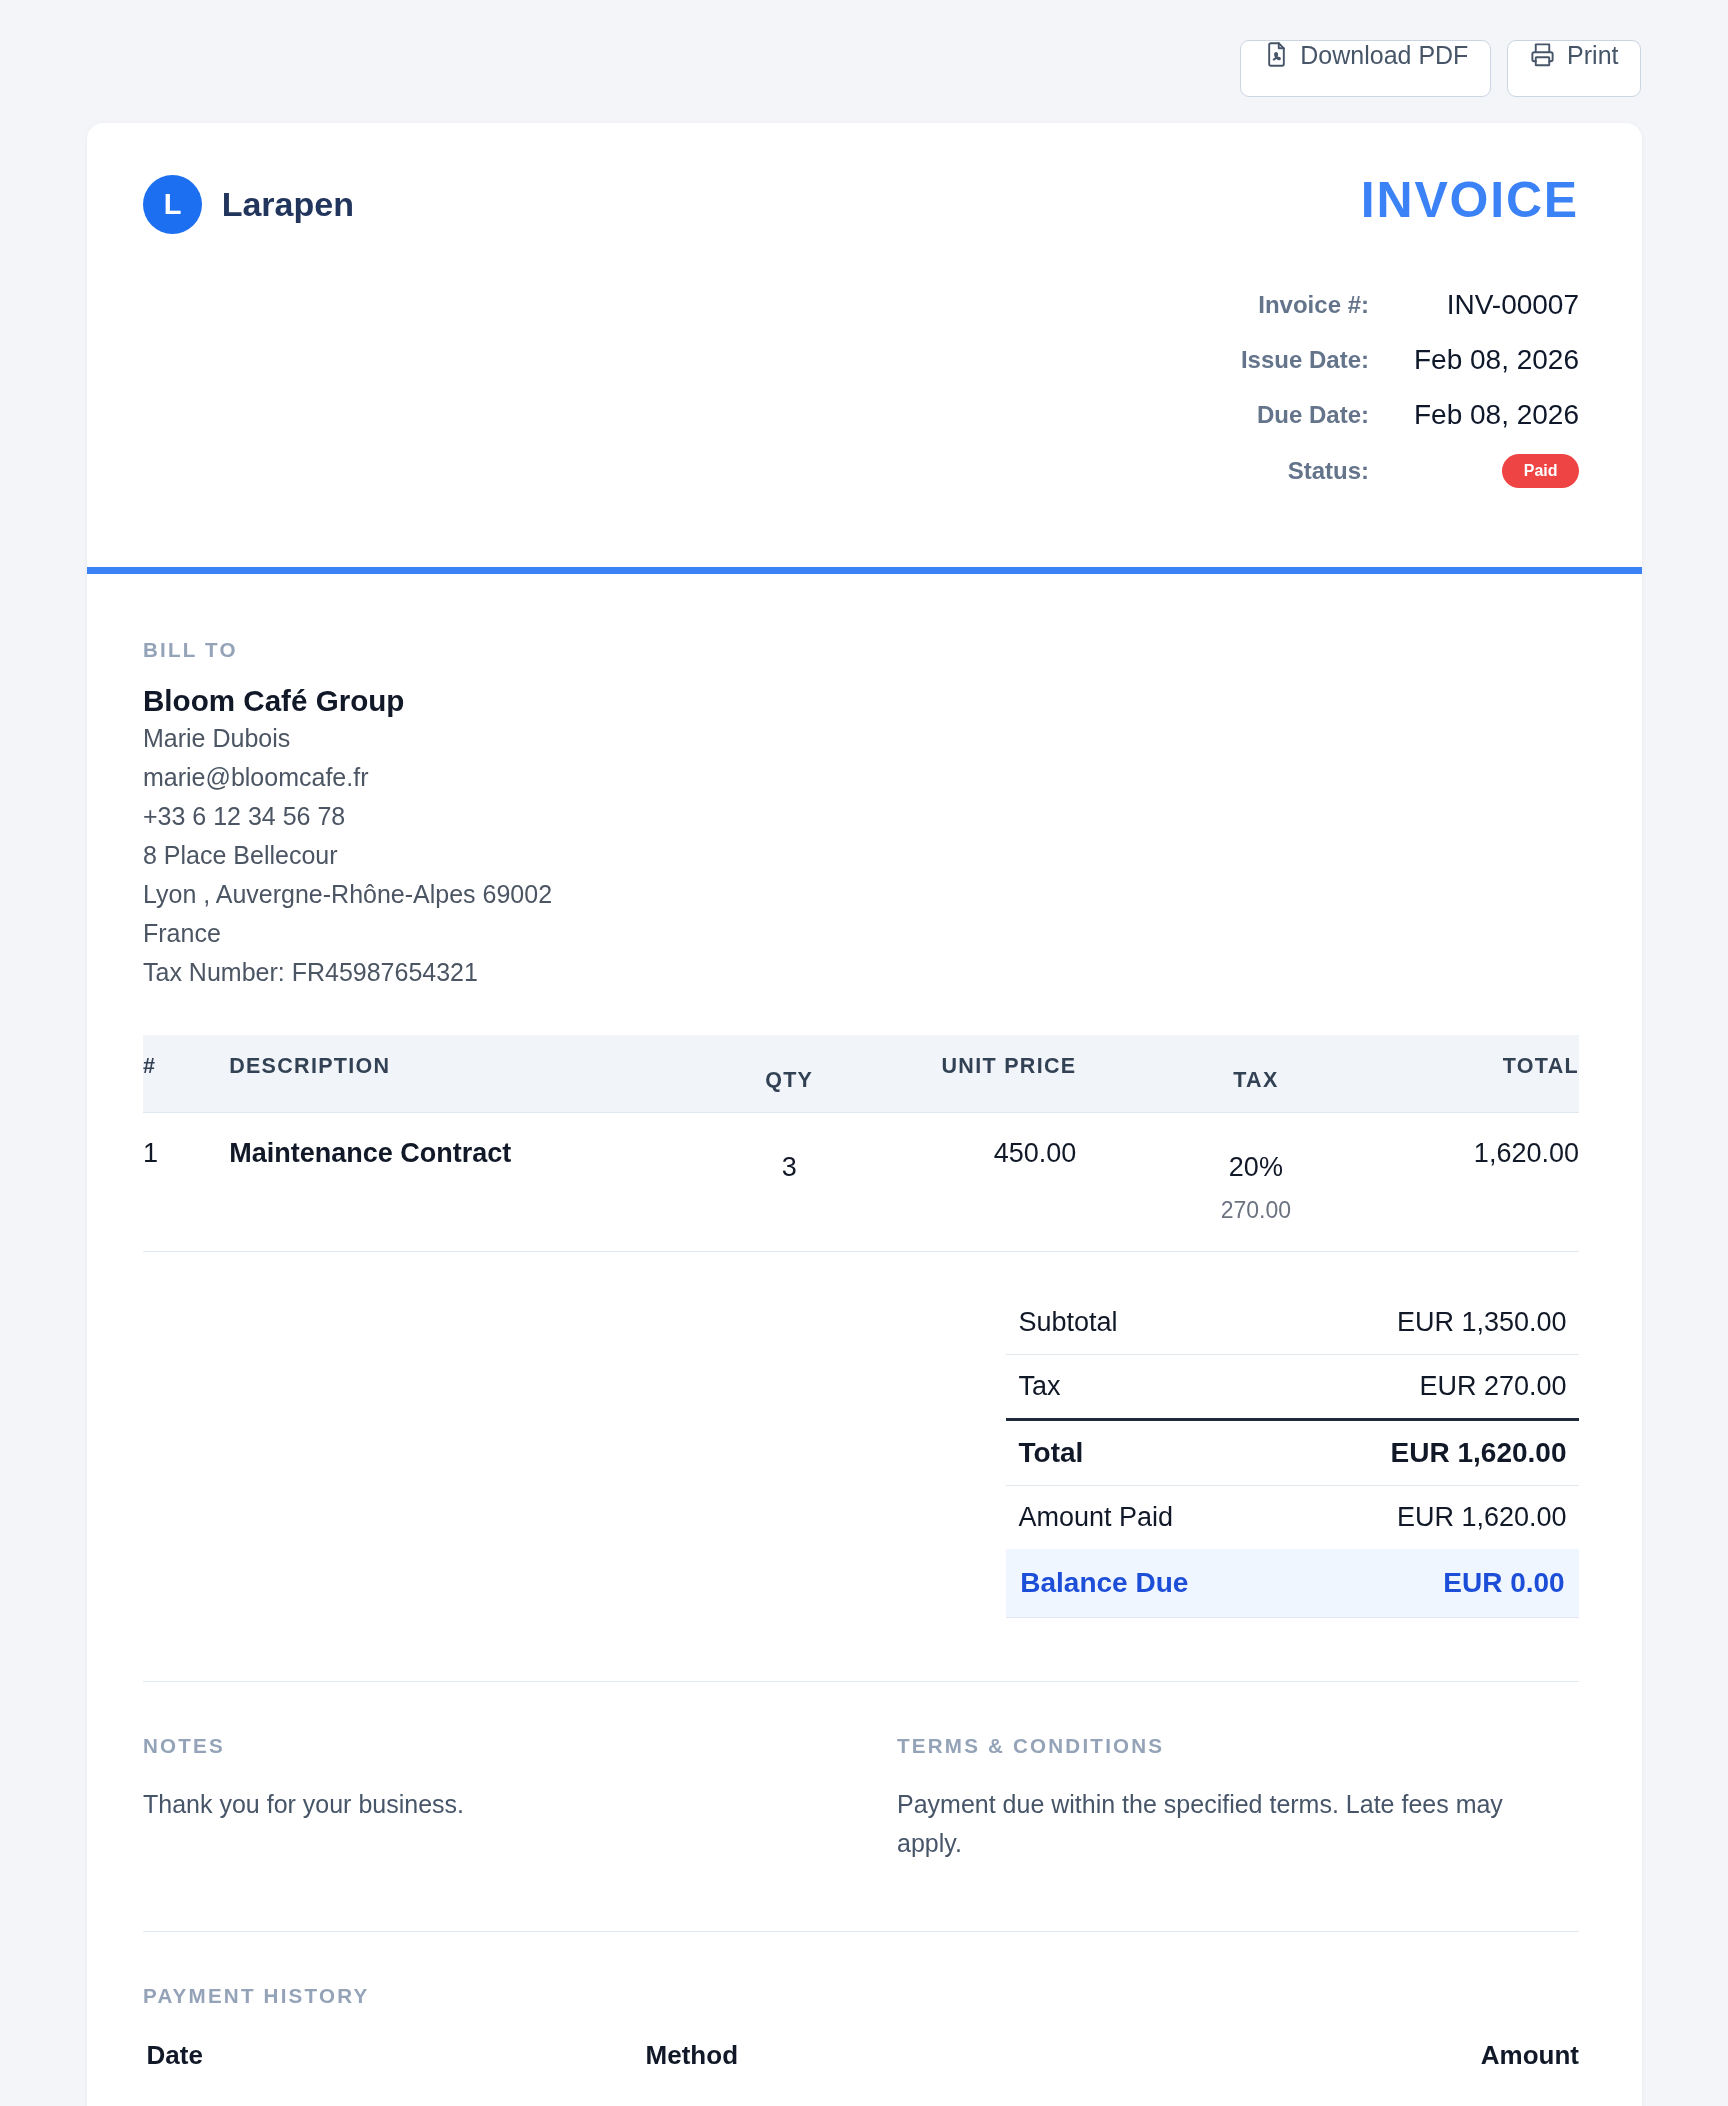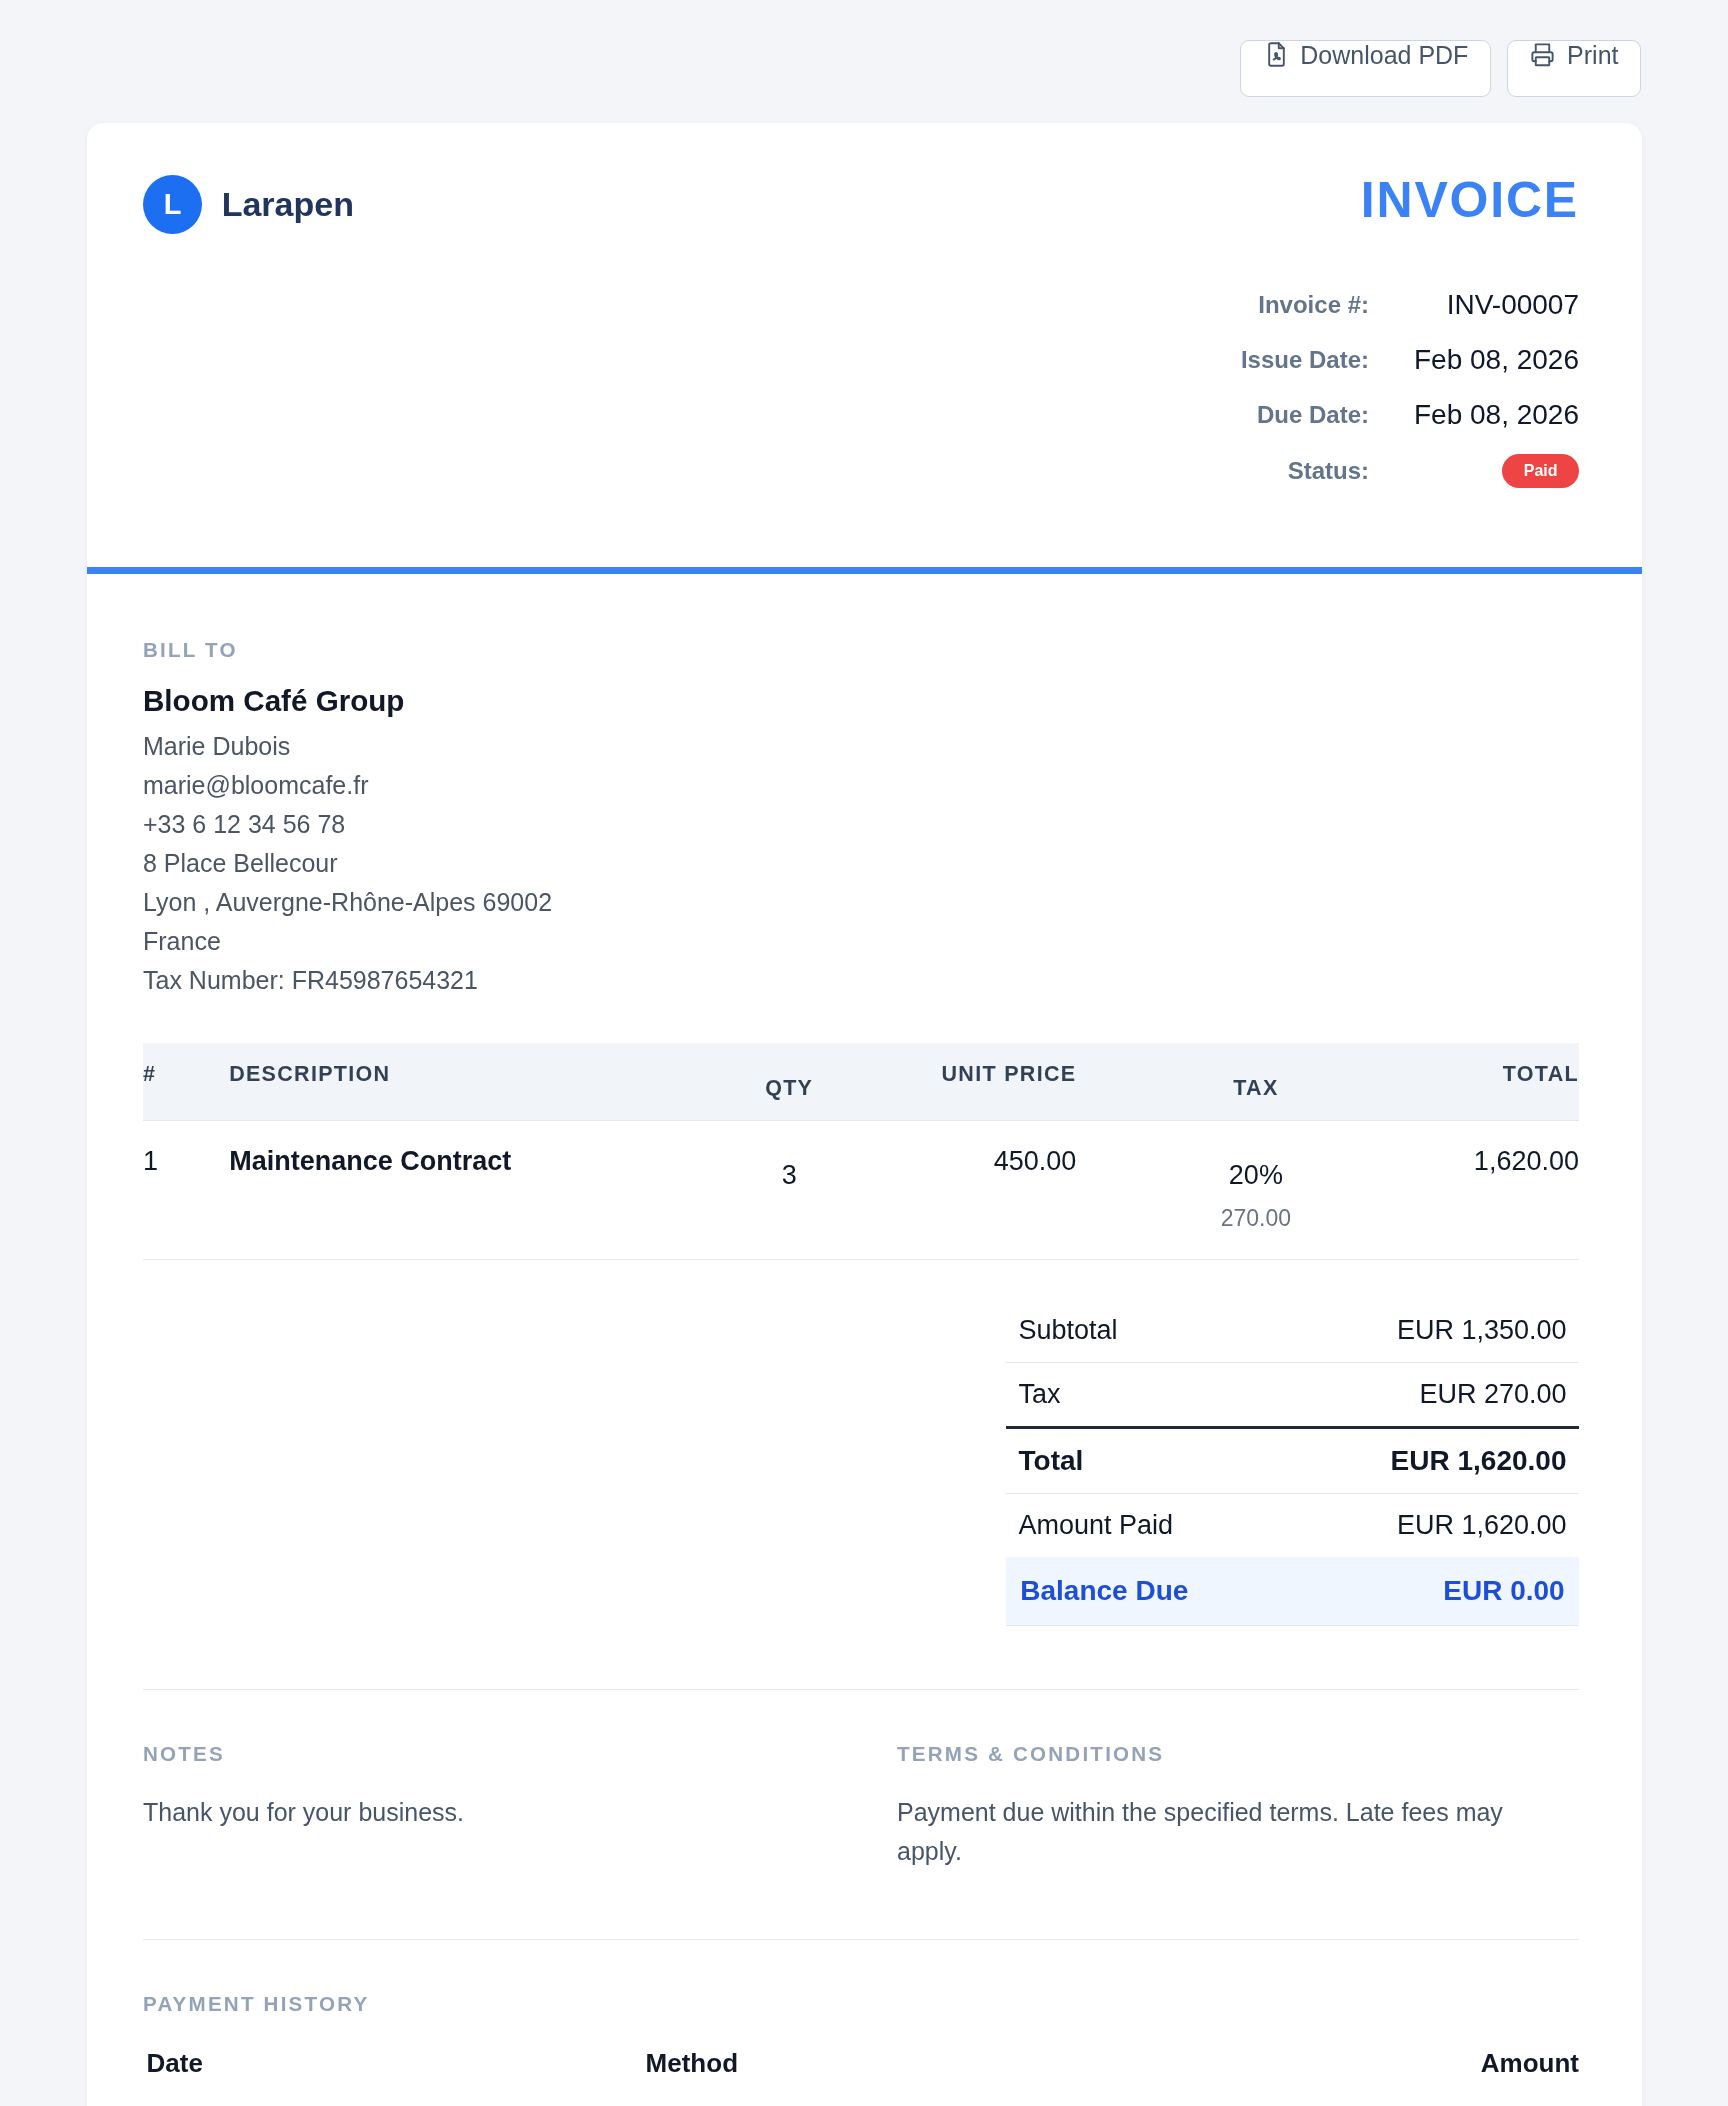--- a/index.html
+++ b/index.html
@@ -74,21 +74,21 @@
     padding:9px 21.5px; border-radius:895px;
     line-height:1;
   }
   .accent-bar { height:7.2px; background:#3b82f6; margin-top:56px; }
   
   .card-body { padding:64px 63px 0 56px; }
   .section-label {
     font-size:20.6px; font-weight:bold; color:#94a3b8; letter-spacing:2.2px;
   }
   .client-name { font-size:29.6px; font-weight:bold; color:#111827; margin-top:21.5px; }
-  .addr { margin-top:9px; }
+  .addr { margin-top:1px; }
   .addr-line { font-size:25px; color:#4b5563; line-height:39px; }
   
   .items { margin-top:43px; }
   .items-grid {
     display:grid;
     grid-template-columns:6% 30% 18% 11% 25% 10%;
   }
   .items-head {
     background:#f1f5f9;
     border-bottom:1.8px solid #e2e8f0;

